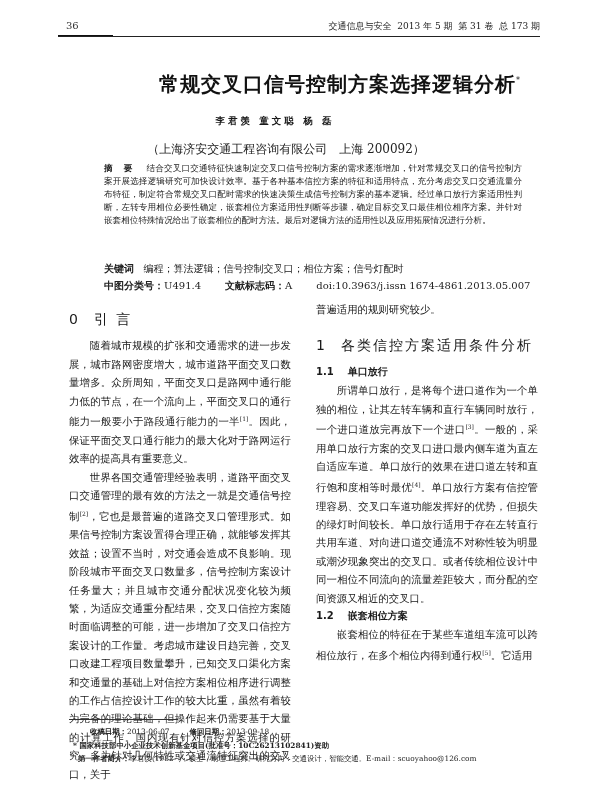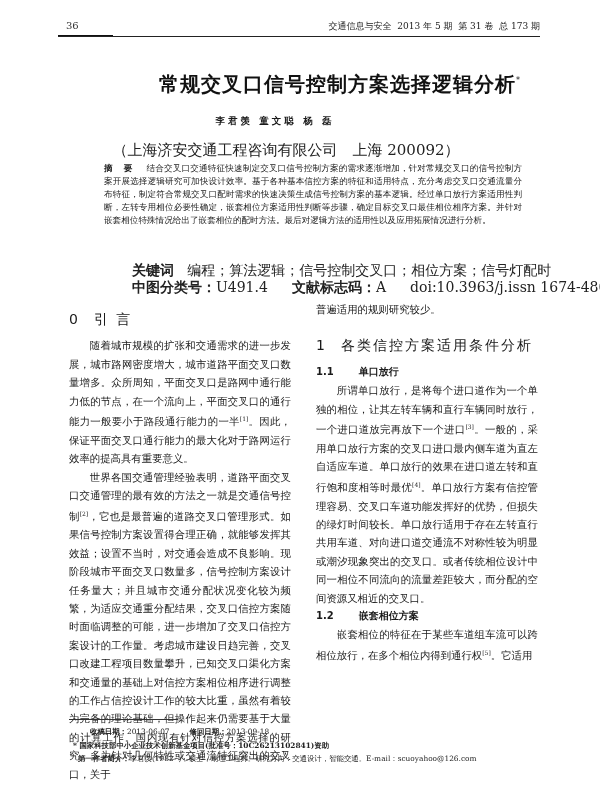--- a/index.html
+++ b/index.html
@@ -14,47 +14,47 @@
     position: absolute; left: 0; width: 600px; top: 71px; text-align: center;
     font-family: "DejaVu Sans", sans-serif; font-weight: bold; font-size: 20px; letter-spacing: 1px; color: #111; padding-left: 40px;
   }
   .title sup { font-size: 8px; font-weight: normal; }
   .authors {
     position: absolute; left: 0; width: 550px; top: 115px; text-align: center;
     font-size: 9.5px; font-weight: bold; letter-spacing: 3px;
   }
   .affil {
     position: absolute; left: 0; width: 572px; top: 141px; text-align: center;
-    font-size: 15px; color: #222;
+    font-size: 12px; color: #222;
   }
   .abstract {
     position: absolute; left: 104px; top: 162px; width: 418px;
     font-size: 8.6px; line-height: 13px; color: #222; text-align: justify;
   }
   .abstract .lbl { font-weight: bold; margin-right: 10px; letter-spacing: 4px; }
   .keywords, .classline {
-    position: absolute; left: 104px; width: 420px; font-size: 14px; color: #222; white-space: nowrap; margin-left: 28px;
+    position: absolute; left: 104px; width: 420px; font-size: 10px; color: #222; white-space: nowrap;
   }
   .keywords { top: 262px; }
   .classline { top: 279px; }
   .keywords .lbl, .classline .lbl { font-weight: bold; }
   .classline .gap { display: inline-block; width: 24px; }
 
   .col {
     position: absolute; top: 300px; width: 222px;
     font-size: 10.4px; line-height: 18.4px; color: #1a1a1a; text-align: justify;
   }
   .col.left { left: 69px; }
   .col.right { left: 316px; }
   .col p { margin: 0; text-indent: 2em; }
   .col p.noindent { text-indent: 0; }
   .h1 { font-family: "DejaVu Sans", sans-serif; font-size: 14px; margin: 10px 0 8px 0; letter-spacing: 2px; }
   .h1 .num { margin-right: 14px; }
   .h2 { font-family: "DejaVu Sans", sans-serif; font-weight: bold; font-size: 10px; margin: 0; }
-  .h2 .num { margin-right: 25px; }
+  .h2 .num { margin-right: 14px; }
   .col sup { font-size: 6px; }
 
   .fn-rule { position: absolute; left: 69px; top: 719px; width: 109px; border-top: 1px solid #333; }
   .footnotes {
     position: absolute; left: 78px; top: 725px; width: 460px;
     font-size: 7.4px; line-height: 13.5px; color: #222; white-space: nowrap;
   }
   .footnotes .lbl { font-weight: bold; }
   .footnotes .gap { display: inline-block; width: 20px; }
   .footnotes .line2 { margin-left: -5px; font-weight: bold; }

